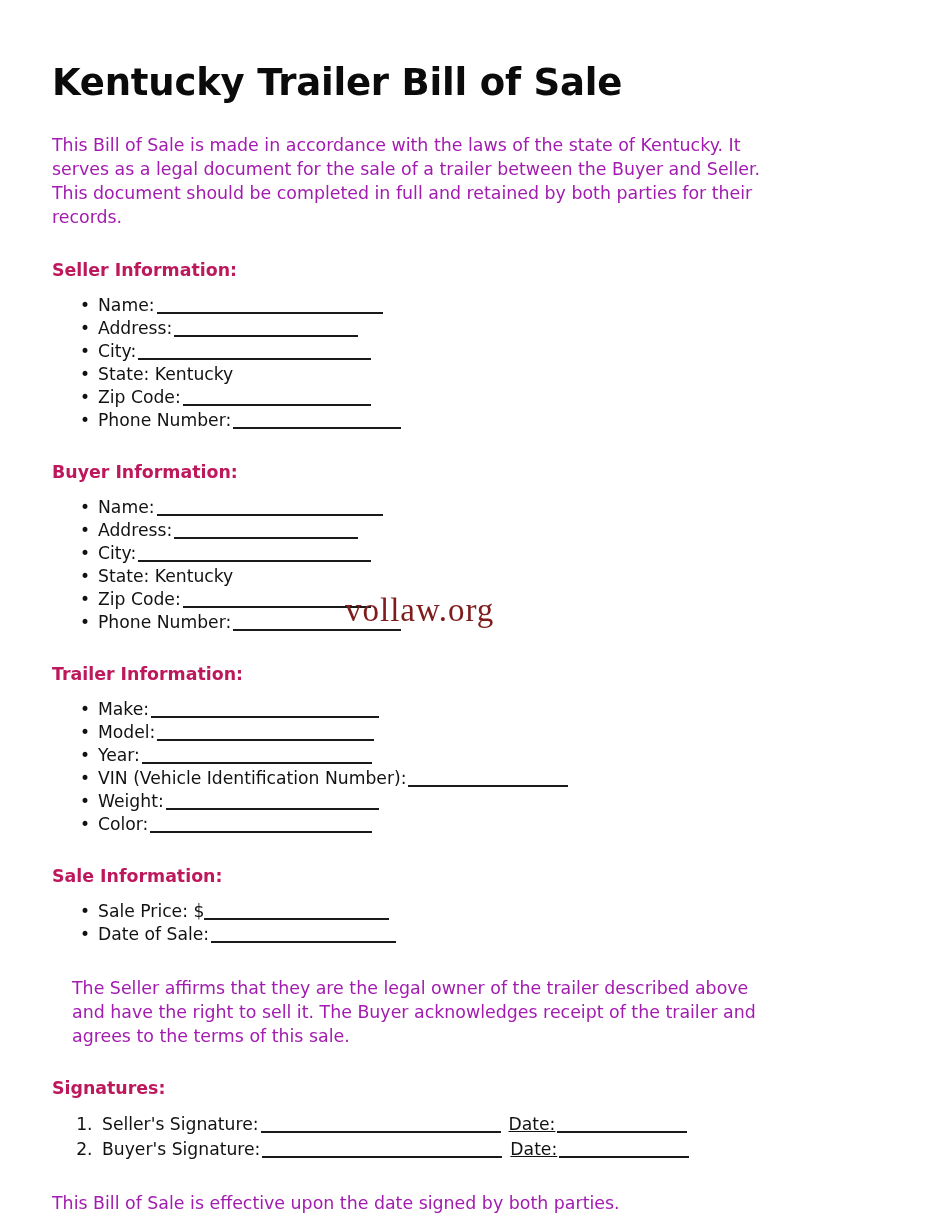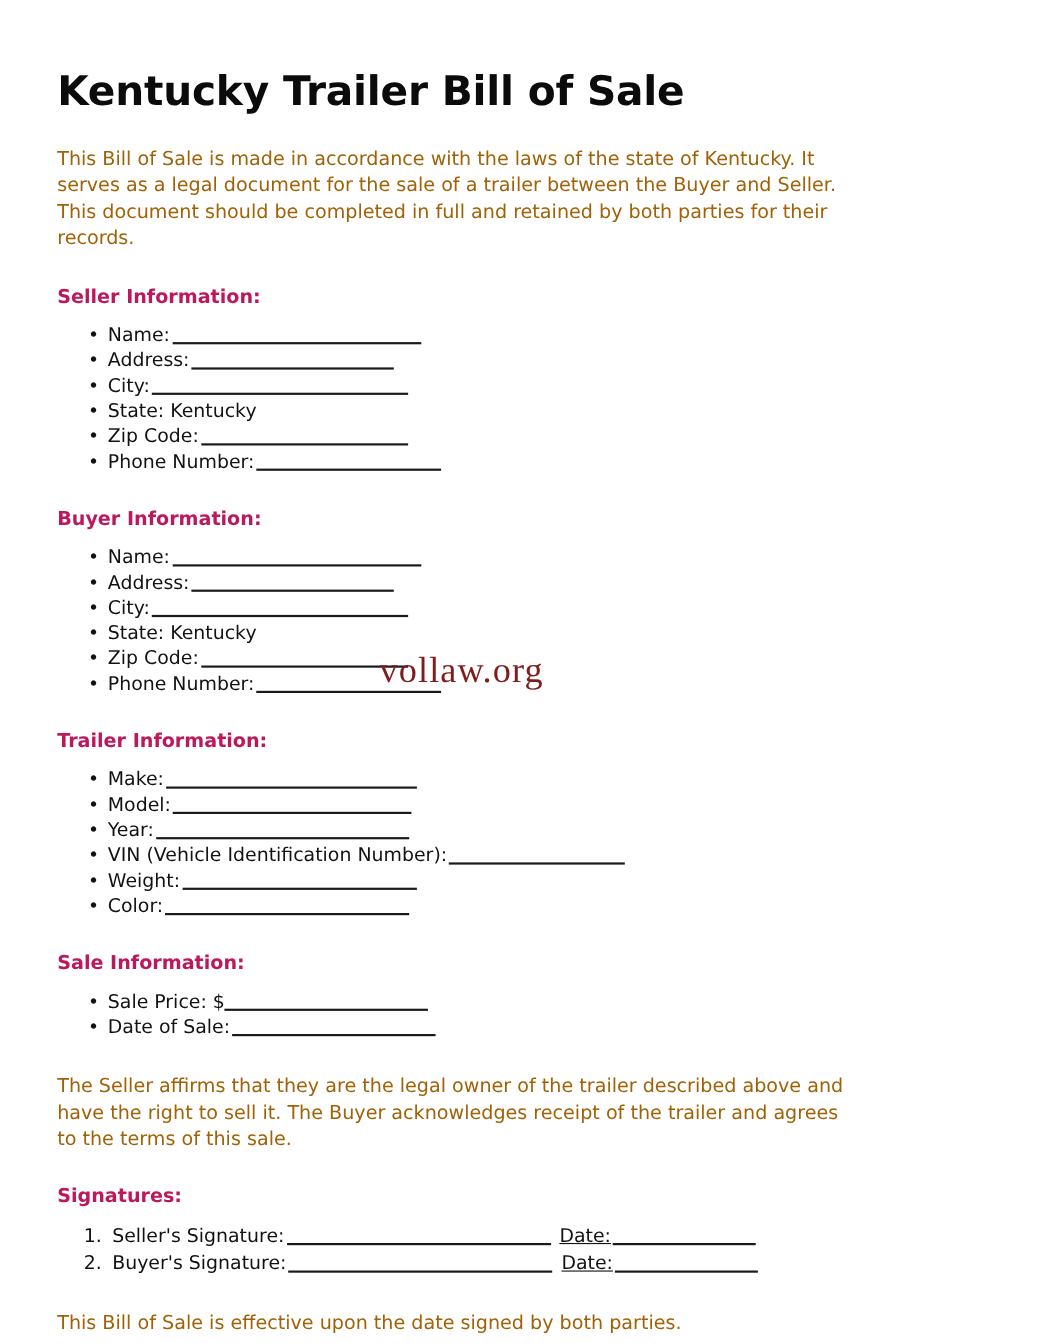--- a/index.html
+++ b/index.html
@@ -33,25 +33,26 @@
     line-height: 1.12;
     margin: 10px 0 0 0;
     color: #0b0b0b;
   }
 
   .para {
     font-size: 17.4px;
     line-height: 1.38;
     margin: 30px 0 0 0;
     max-width: 840px;
-    color: #a16207;
+    color: #a21caf;
   }
 
   .para.tight {
     max-width: 830px;
+    margin-left: 20px;
   }
 
   .section-heading {
     font-size: 17.4px;
     font-weight: bold;
     margin: 30px 0 0 0;
     color: #be185d;
   }
 
   ul.fields {

